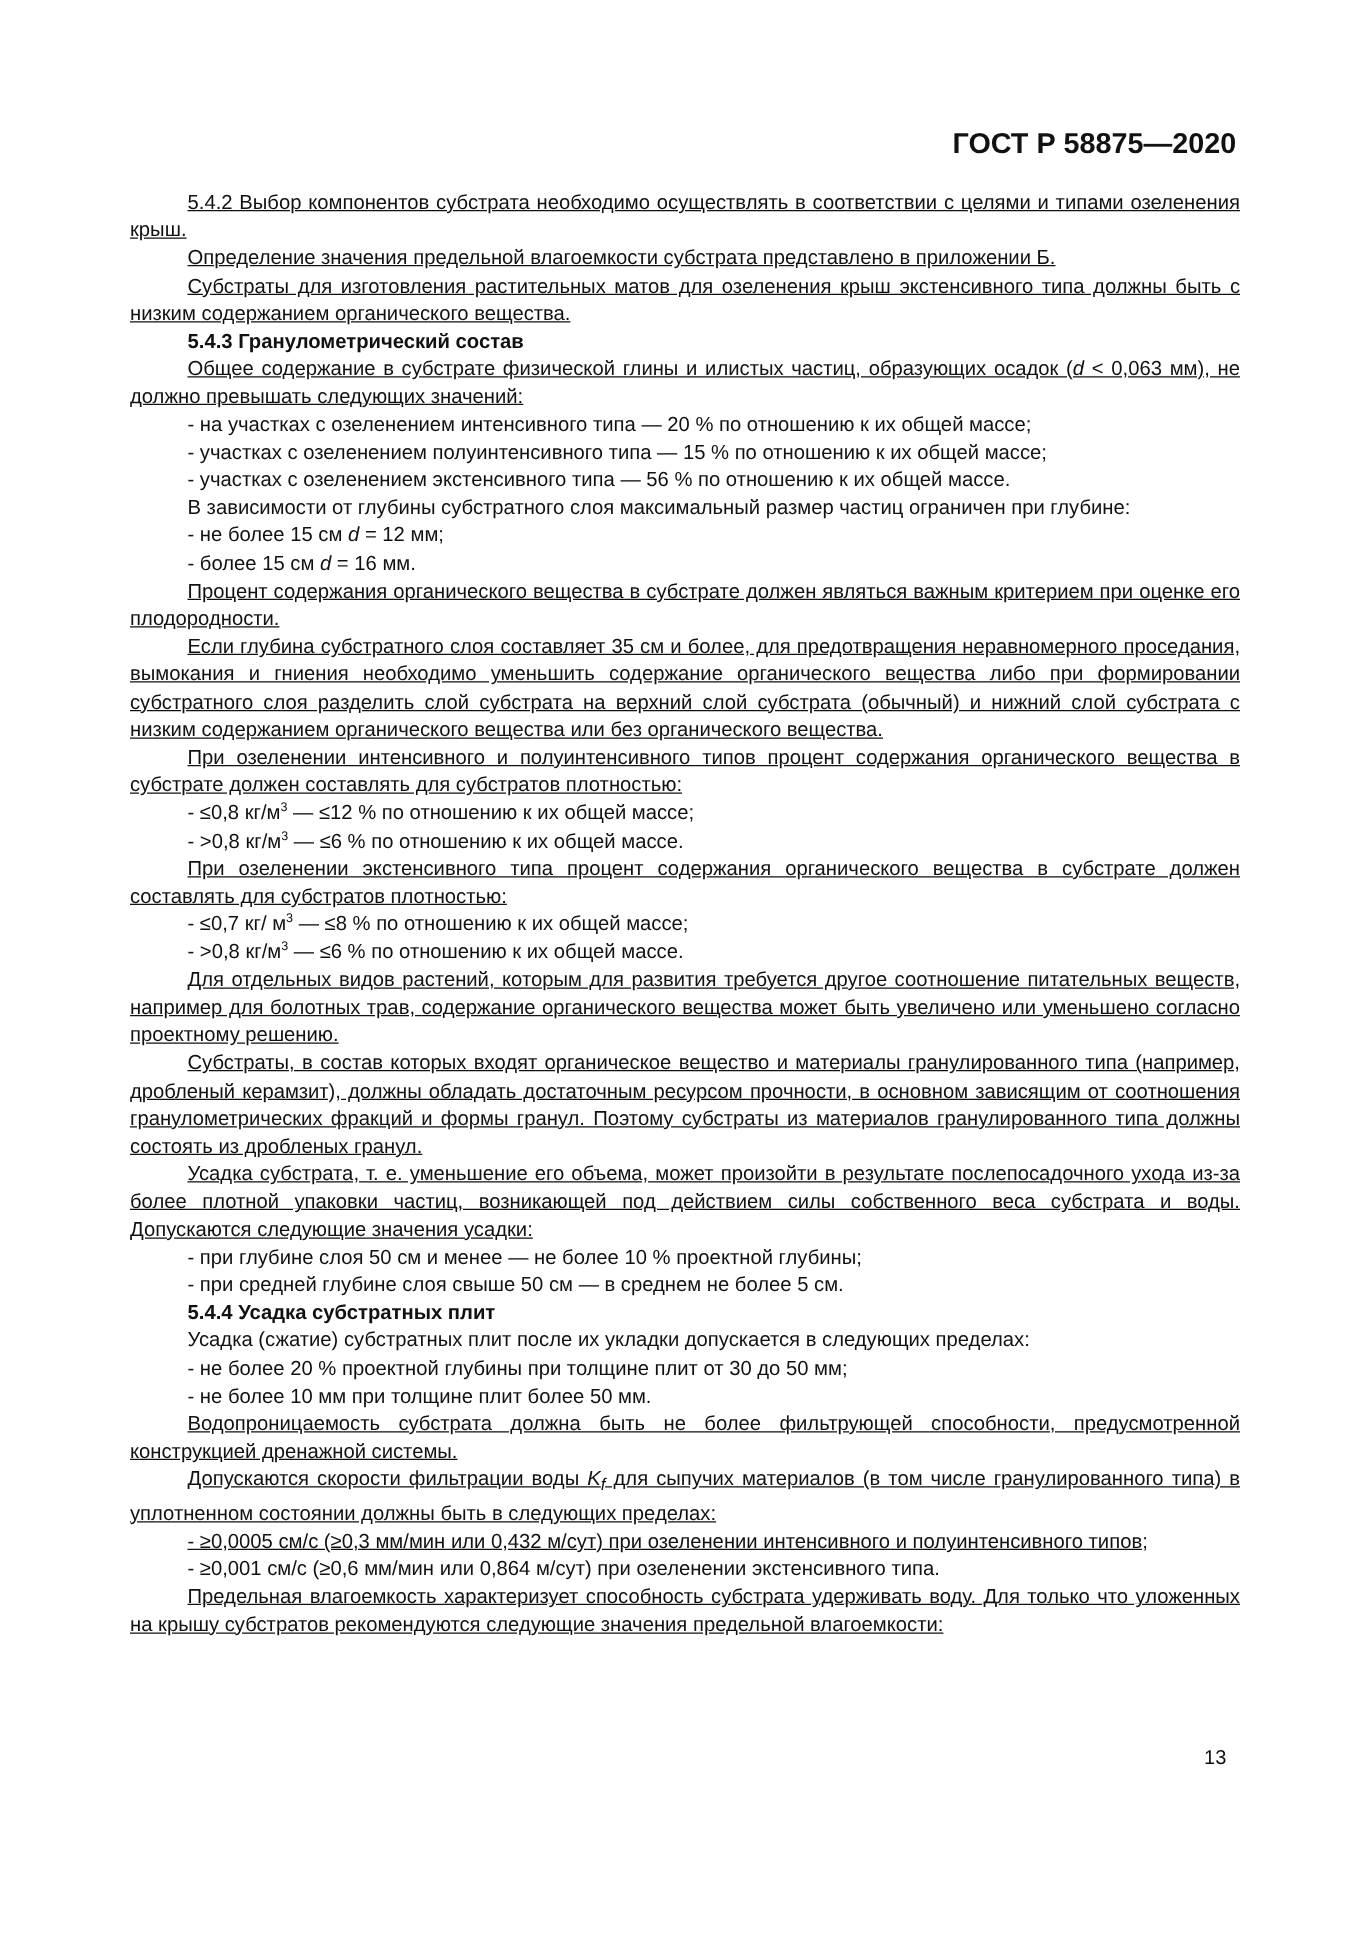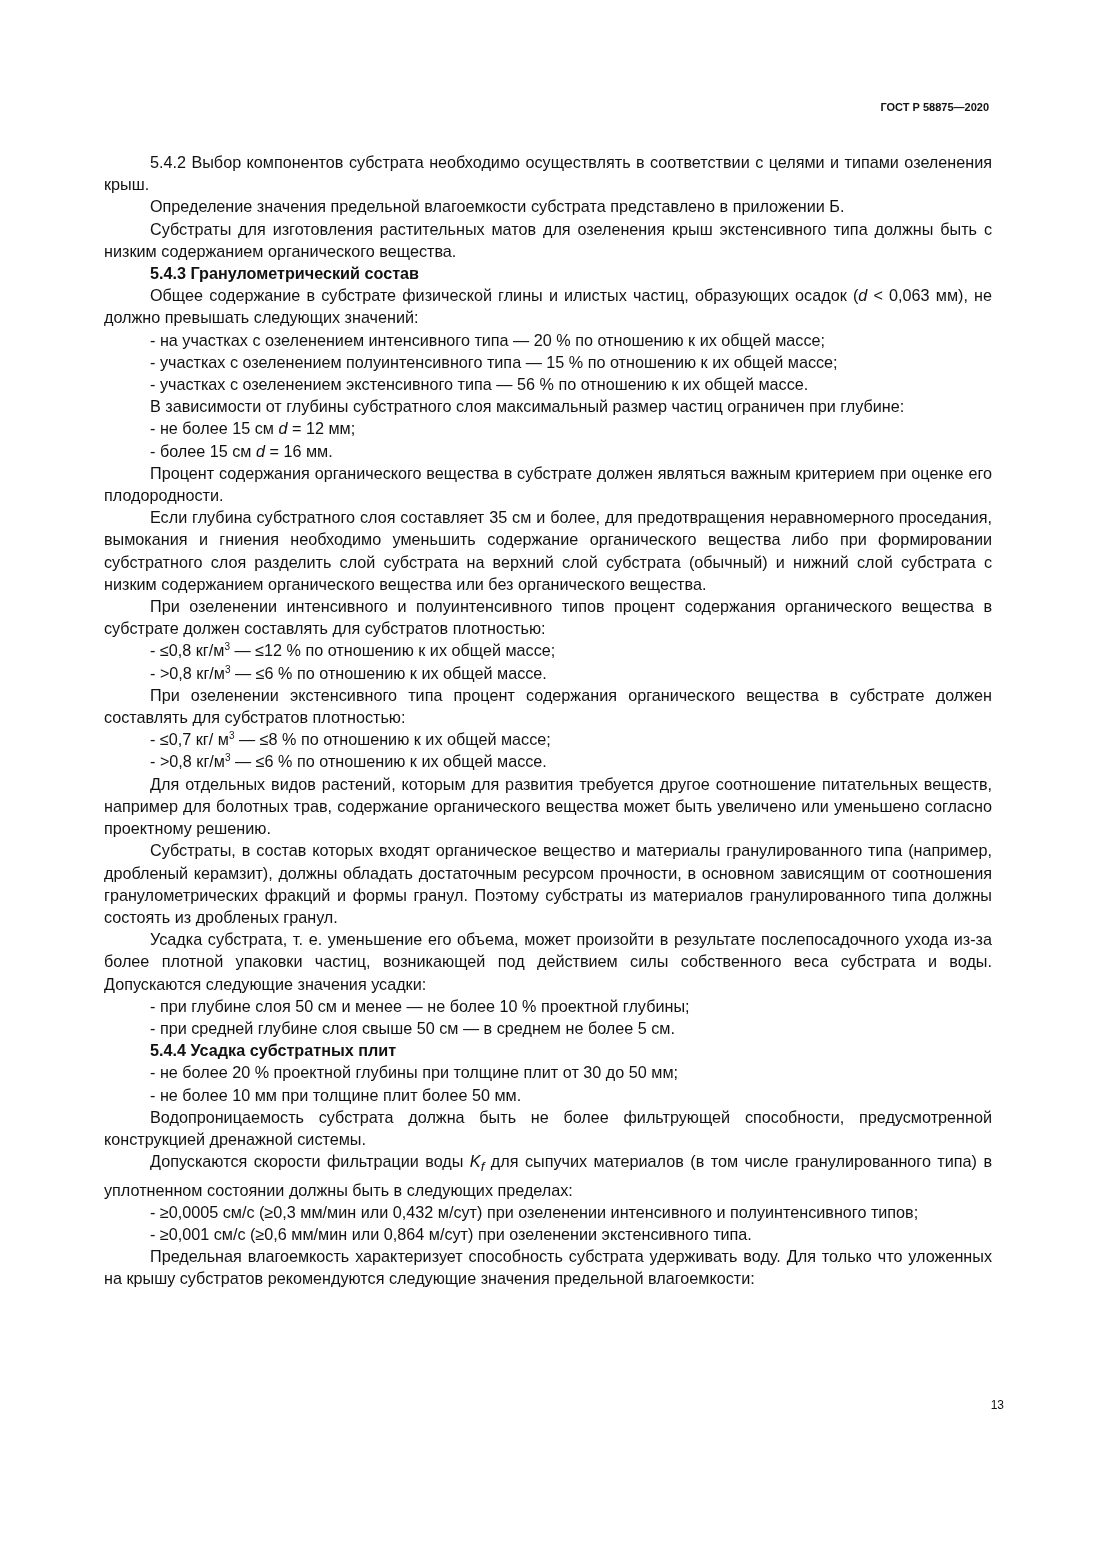--- a/index.html
+++ b/index.html
@@ -1,23 +1,23 @@
 <!DOCTYPE html>
 <html><head>
 <meta charset="utf-8">
 <style>
   html, body { margin: 0; padding: 0; background: #ffffff; }
   body { width: 1095px; height: 1548px; position: relative; overflow: hidden;
          font-family: "Liberation Sans", sans-serif; color: #111111; }
-  .header { position: absolute; top: 101px; right: 106px; font-weight: bold; font-size: 11px; }
+  .header { position: absolute; top: 101px; right: 106px; font-weight: bold; font-size: 23px; }
   .page { position: absolute; left: 104px; top: 151px; width: 888px; font-size: 16.2px; line-height: 22.2px; }
-  .p { text-align: justify; text-indent: 46px; margin: 0; }
+  .p { text-align: justify; text-indent: 46px; margin: 0; text-decoration: underline; }
   .li { padding-left: 46px; margin: 0; }
   .h { font-weight: bold; padding-left: 46px; margin: 0; }
-  .pagenum { position: absolute; right: 91px; top: 1398px; font-size: 12px; }
+  .pagenum { position: absolute; right: 114px; top: 1398px; font-size: 16px; }
   sup { font-size: 10px; line-height: 0; }
   i { font-style: italic; }
 </style>
 </head>
 <body>
 
 <div class="header">ГОСТ Р 58875—2020</div>
 
 <div class="page">
   <p class="p">5.4.2 Выбор компонентов субстрата необходимо осуществлять в соответствии с целями и типами озеленения крыш.</p>
@@ -40,20 +40,21 @@
   <p class="p">При озеленении экстенсивного типа процент содержания органического вещества в субстрате должен составлять для субстратов плотностью:</p>
   <p class="li"><span>- ≤0,7 кг/ м</span><sup>3</sup><span> — ≤8 % по отношению к их общей массе;</span></p>
   <p class="li"><span>- &gt;0,8 кг/м</span><sup>3</sup><span> — ≤6 % по отношению к их общей массе.</span></p>
   <p class="p">Для отдельных видов растений, которым для развития требуется другое соотношение питательных веществ, например для болотных трав, содержание органического вещества может быть увеличено или уменьшено согласно проектному решению.</p>
   <p class="p">Субстраты, в состав которых входят органическое вещество и материалы гранулированного типа (например, дробленый керамзит), должны обладать достаточным ресурсом прочности, в основном зависящим от соотношения гранулометрических фракций и формы гранул. Поэтому субстраты из материалов гранулированного типа должны состоять из дробленых гранул.</p>
   <p class="p">Усадка субстрата, т. е. уменьшение его объема, может произойти в результате послепосадочного ухода из-за более плотной упаковки частиц, возникающей под действием силы собственного веса субстрата и воды. Допускаются следующие значения усадки:</p>
   <p class="li">- при глубине слоя 50 см и менее — не более 10 % проектной глубины;</p>
   <p class="li">- при средней глубине слоя свыше 50 см — в среднем не более 5 см.</p>
 
   <p class="h">5.4.4 Усадка субстратных плит</p>
+  <p class="li">Усадка (сжатие) субстратных плит после их укладки допускается в следующих пределах:</p>
   <p class="li">- не более 20 % проектной глубины при толщине плит от 30 до 50 мм;</p>
   <p class="li">- не более 10 мм при толщине плит более 50 мм.</p>
   <p class="p">Водопроницаемость субстрата должна быть не более фильтрующей способности, предусмотренной конструкцией дренажной системы.</p>
   <p class="p"><span>Допускаются скорости фильтрации воды </span><i>K</i><sub><i>f</i></sub><span> для сыпучих материалов (в том числе гранулированного типа) в уплотненном состоянии должны быть в следующих пределах:</span></p>
   <p class="p">- ≥0,0005 см/с (≥0,3 мм/мин или 0,432 м/сут) при озеленении интенсивного и полуинтенсивного типов;</p>
   <p class="li">- ≥0,001 см/с (≥0,6 мм/мин или 0,864 м/сут) при озеленении экстенсивного типа.</p>
   <p class="p">Предельная влагоемкость характеризует способность субстрата удерживать воду. Для только что уложенных на крышу субстратов рекомендуются следующие значения предельной влагоемкости:</p>
 </div>
 
 <div class="pagenum">13</div>

